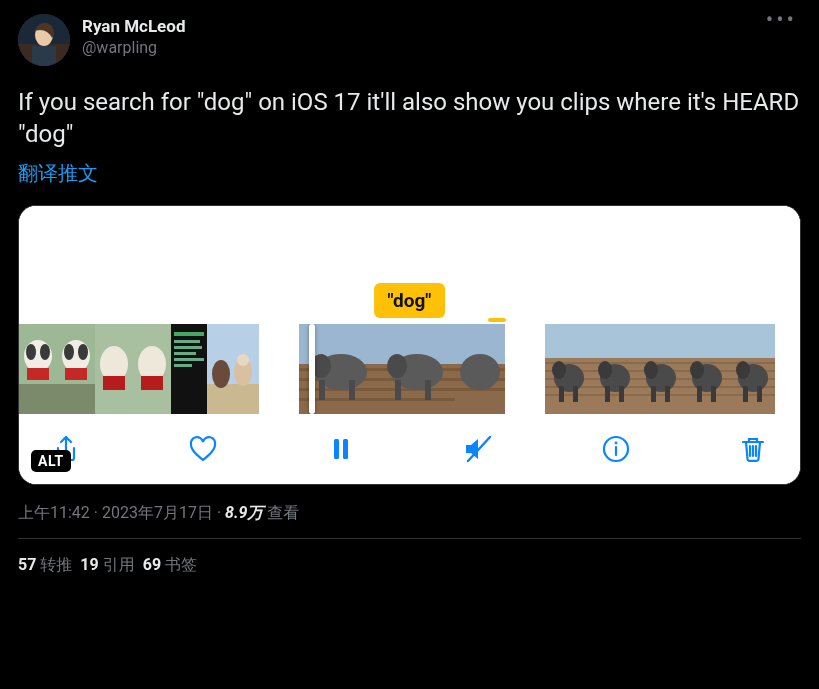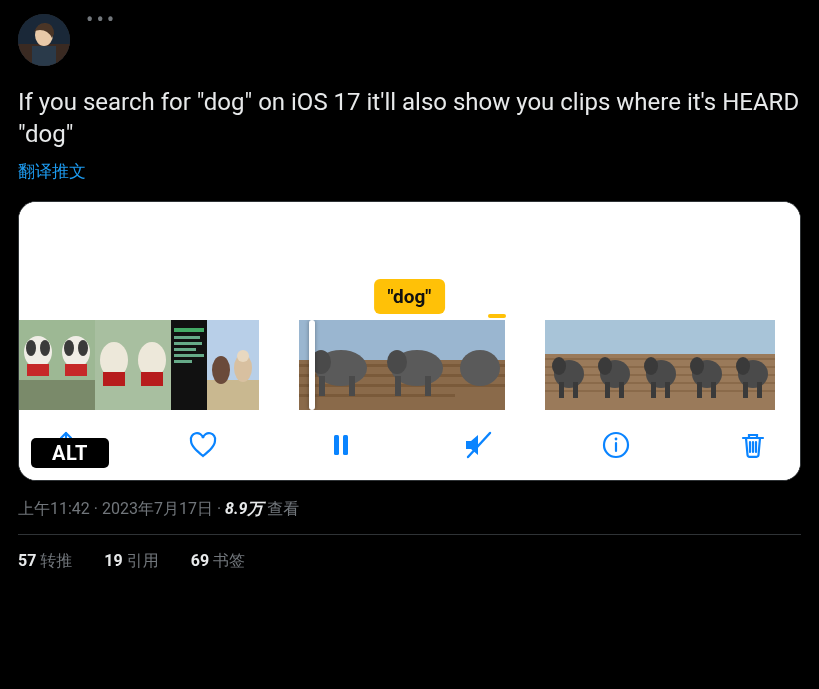--- a/index.html
+++ b/index.html
@@ -6,55 +6,59 @@
   html, body { width: 819px; height: 689px; background: #000; color: #e7e9ea; font-family: -apple-system, BlinkMacSystemFont, "Segoe UI", Roboto, Helvetica, Arial, sans-serif; overflow: hidden; }
   .tweet { padding: 14px 18px 0 18px; }
   .header { display: flex; align-items: flex-start; }
   .avatar { width: 52px; height: 52px; border-radius: 50%; overflow: hidden; flex: 0 0 auto; margin-right: 12px; background: #333; }
   .avatar svg { width: 100%; height: 100%; display: block; }
   .identity { flex: 1 1 auto; padding-top: 2px; }
   .display-name { font-weight: 700; font-size: 17px; color: #e7e9ea; line-height: 20px; }
   .handle { font-size: 16px; color: #71767b; line-height: 20px; margin-top: 2px; }
   .more { color: #71767b; font-size: 22px; letter-spacing: 3px; padding: 0 4px; cursor: pointer; user-select: none; line-height: 12px; }
   .body-text { margin-top: 20px; font-size: 24px; line-height: 32px; color: #e7e9ea; }
-  .translate { margin-top: 10px; font-size: 17px; color: #1d9bf0; cursor: pointer; }
+  .translate { margin-top: 10px; font-size: 20px; color: #1d9bf0; cursor: pointer; }
   .media-card { margin-top: 18px; background: #fff; border: 1px solid #2f3336; border-radius: 18px; overflow: hidden; position: relative; }
   .media-top { height: 118px; background: #fff; position: relative; }
   .caption-tag { position: absolute; left: 50%; transform: translateX(-50%); bottom: 6px; background: #ffc107; color: #111; font-weight: 700; font-size: 19px; padding: 6px 14px; border-radius: 6px; }
   .caption-tick { position: absolute; left: 60%; bottom: 2px; width: 18px; height: 4px; background: #ffc107; border-radius: 2px; }
   .timeline { height: 90px; background: #fff; display: flex; align-items: stretch; overflow: hidden; }
   .clip-group { display: flex; height: 100%; }
   .gap { width: 40px; flex: 0 0 auto; }
   .frame { height: 100%; flex: 0 0 auto; position: relative; overflow: hidden; }
   .frame svg { width: 100%; height: 100%; display: block; }
   .playhead { position: absolute; top: 0; bottom: 0; width: 6px; background: #fff; border-radius: 3px; box-shadow: 0 0 4px rgba(0,0,0,0.35); left: 10px; z-index: 2; }
   .toolbar { height: 70px; background: #fff; display: flex; align-items: center; justify-content: space-between; padding: 0 28px; }
   .tool { width: 38px; height: 38px; color: #0a84ff; display: flex; align-items: center; justify-content: center; cursor: pointer; }
   .tool svg { width: 32px; height: 32px; }
-  .alt-badge { position: absolute; left: 12px; bottom: 12px; background: #000; color: #fff; font-weight: 700; font-size: 20px; padding: 3px 21px; border-radius: 5px; letter-spacing: 0.5px; }
+  .alt-badge { position: absolute; left: 12px; bottom: 12px; background: #000; color: #fff; font-weight: 700; font-size: 14px; padding: 3px 7px; border-radius: 5px; letter-spacing: 0.5px; }
   .meta { margin-top: 18px; font-size: 16px; color: #71767b; }
   .meta .views-num { color: #e7e9ea; font-weight: 700; font-style: italic; }
   .divider { height: 1px; background: #2f3336; margin-top: 14px; }
-  .stats { display: flex; gap: 32px; padding: 16px 0 14px 0; font-size: 16px; color: #71767b; }
+  .stats { display: flex; gap: 8px; padding: 16px 0 14px 0; font-size: 16px; color: #71767b; }
   .stats b { color: #e7e9ea; font-weight: 700; margin-right: 4px; }
 </style>
 </head>
 <body>
 
 <div class="tweet">
 
   <div class="header">
     <div class="avatar">
       <svg viewBox="0 0 52 52">
         <rect width="52" height="52" fill="#1a2838"></rect>
         <rect x="0" y="30" width="52" height="22" fill="#3a2a22"></rect>
         <ellipse cx="26" cy="21" rx="9" ry="11" fill="#e8c9a8"></ellipse>
         <path d="M16 18 Q20 8 28 9 Q36 10 36 20 L34 24 Q30 16 22 16 Q18 16 16 18 Z" fill="#4a3526"></path>
         <rect x="14" y="32" width="24" height="20" fill="#2a3a4a"></rect>
       </svg>
+    </div>
+    <div class="identity">
+      <div class="display-name">Ryan McLeod</div>
+      <div class="handle">@warpling</div>
     </div>
     <div class="more">•••</div>
   </div>
 
   <div class="body-text">If you search for "dog" on iOS 17 it'll also show you clips where it's HEARD "dog"</div>
   <div class="translate">翻译推文</div>
 
   <div class="media-card">
     <div class="media-top">
       <div class="caption-tag">"dog"</div>

